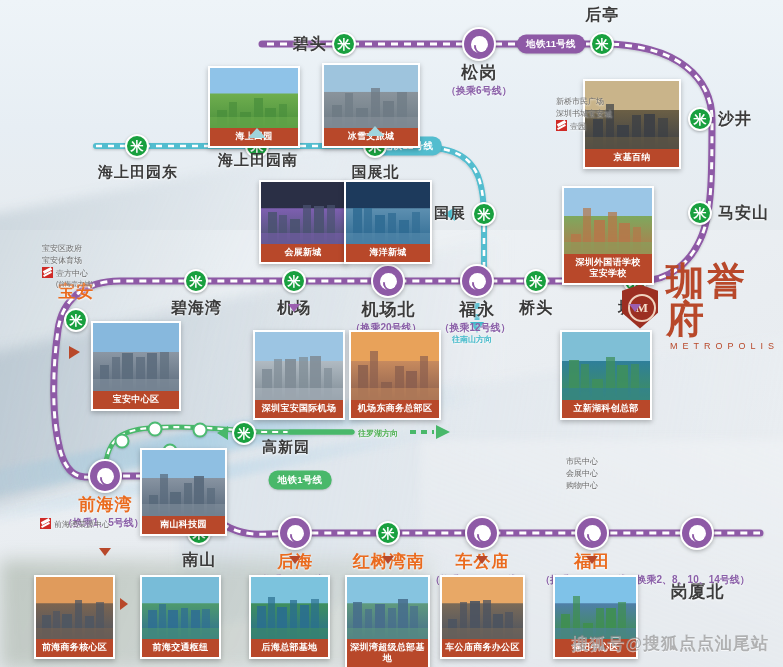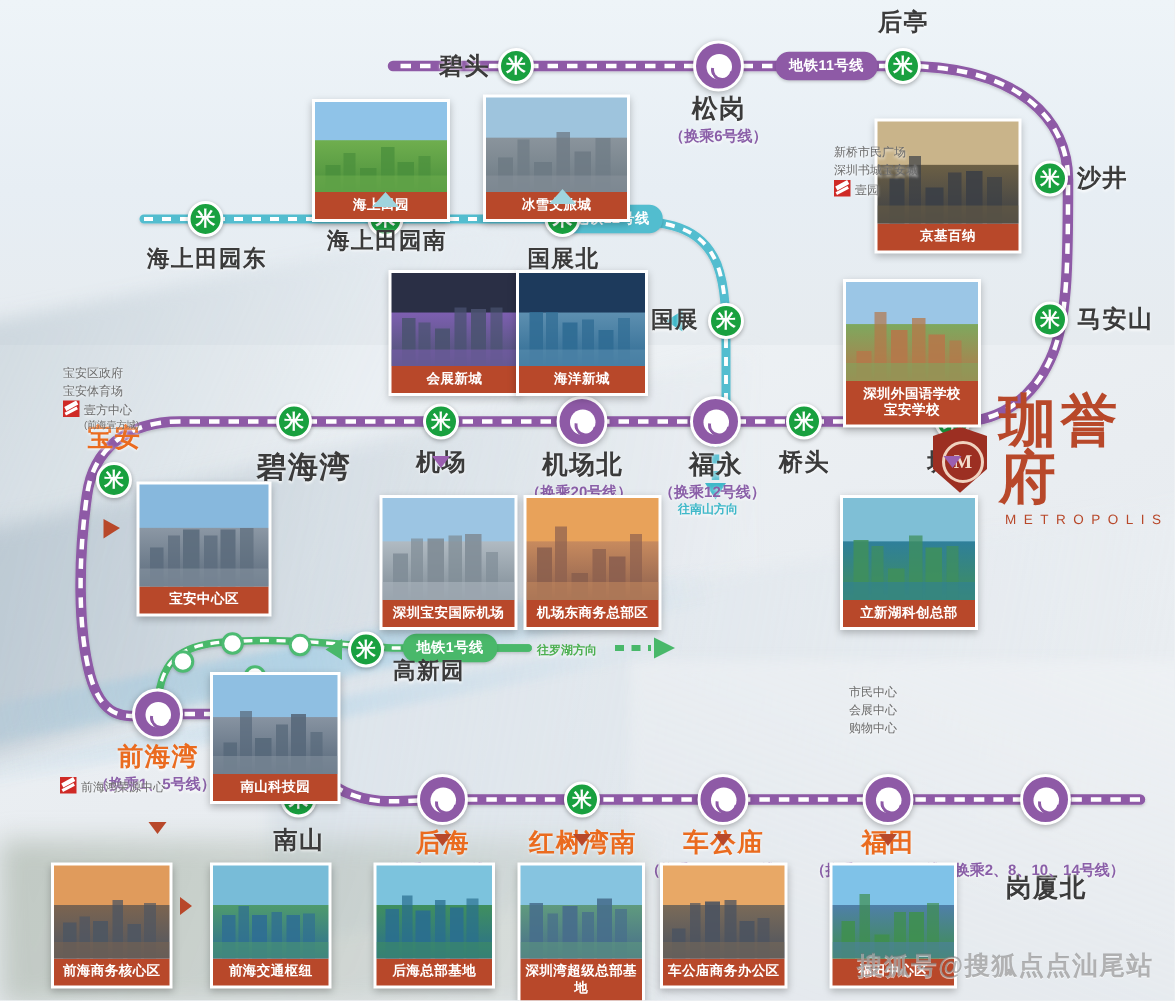--- a/index.html
+++ b/index.html
@@ -72,21 +72,21 @@
     width:11px;height:11px;border-radius:50%;background:#fff;
     border:2.5px solid #4cbb72;box-shadow:0 1px 2px rgba(0,0,0,.18);}
 
   
   .pill{position:absolute;transform:translate(-50%,-50%);
     color:#fff;font-size:9.5px;font-weight:700;white-space:nowrap;
     padding:3px 9px;border-radius:9px;letter-spacing:.3px;
     box-shadow:0 1px 2px rgba(0,0,0,.18);}
   .pill.p11{background:#8e5aa6;}
   .pill.p12{background:#52bdcf;}
-  .pill.p1 {background:#49b86a;}
+  .pill.p1 {background:#49b86a;margin-top:48px;}
 
   
   .card{position:absolute;background:#fff;padding:2px;
     box-shadow:0 2px 5px rgba(0,0,0,.25);}
   .card .ph{display:block;width:100%;height:100%;position:relative;overflow:hidden;}
   .card .cap{background:#b8482a;color:#fff;font-size:9px;font-weight:700;
     text-align:center;padding:3px 2px 4px;line-height:11px;letter-spacing:.3px;}
   
   .sc{position:absolute;left:0;top:0;right:0;bottom:0;}
   .sc .b{position:absolute;bottom:0;background:#6b7c8c;}
@@ -277,21 +277,21 @@
         <div class="disc">
           <span class="glyph">米</span>
         </div>
       </div>
       <div class="stn-label" style="font-size: 16px; left: 277.36px; top: 298px;">机场</div>
       <div class="stn" style="left: 196px; top: 281px;">
         <div class="disc">
           <span class="glyph">米</span>
         </div>
       </div>
-      <div class="stn-label" style="font-size: 20px; left: 171.04px; top: 298px; text-align: right;">碧海湾</div>
+      <div class="stn-label" style="font-size: 16px; left: 171.04px; top: 298px; text-align: right;">碧海湾</div>
       <div class="stn" style="left: 76px; top: 320px;">
         <div class="disc">
           <span class="glyph">米</span>
         </div>
       </div>
       <div class="stn-label hl" style="font-size: 17px; left: 58.32px; top: 280.32px;">宝安</div>
       <div class="xfer" style="left: 105px; top: 476px;">
         <div class="inner"></div>
       </div>
       <div class="stn-label hl" style="font-size: 17px; left: 78.48px; top: 493px;">前海湾</div>

